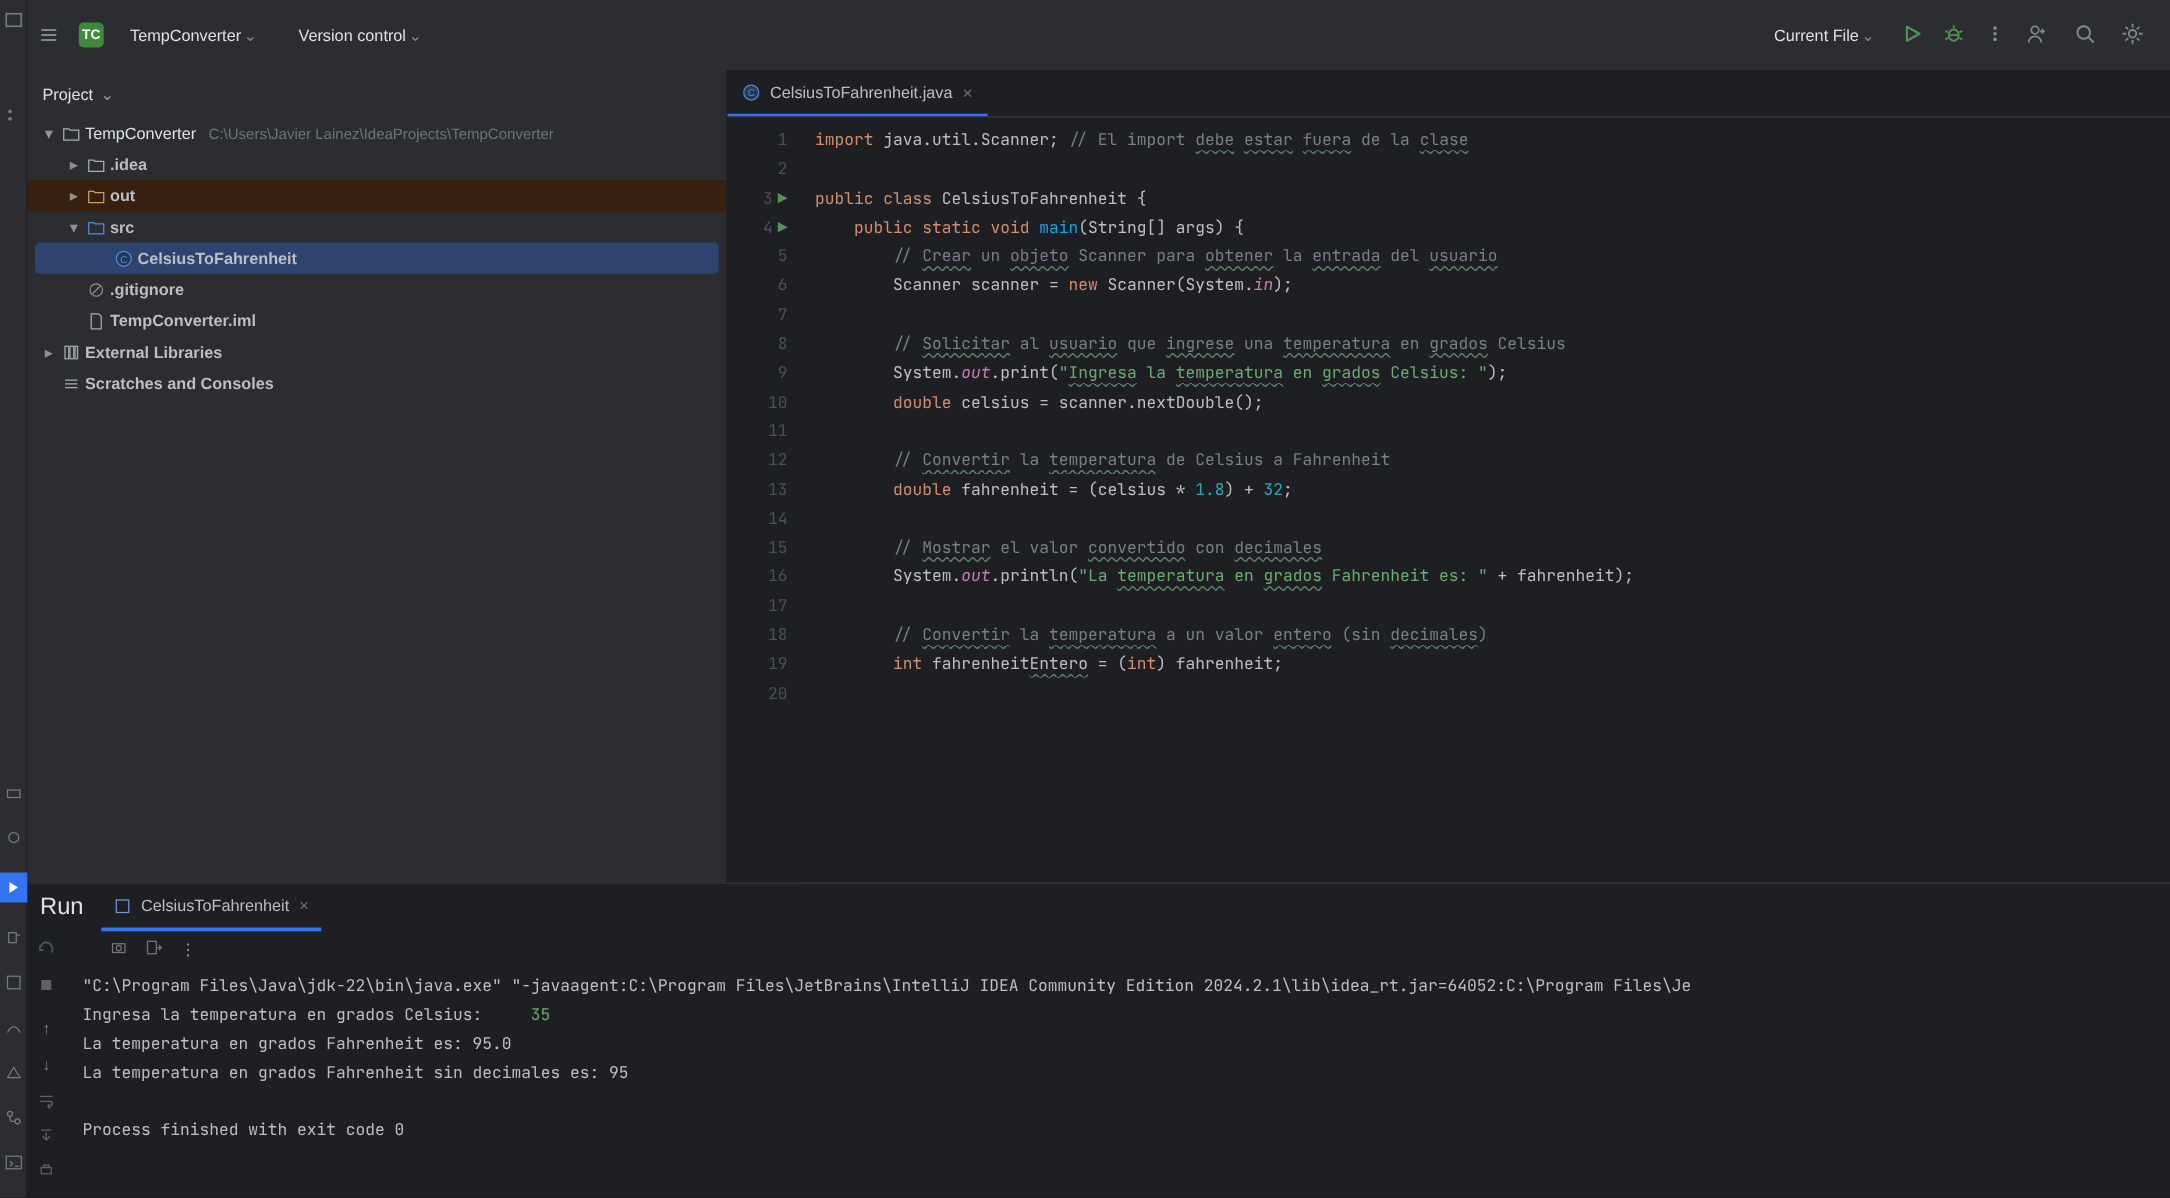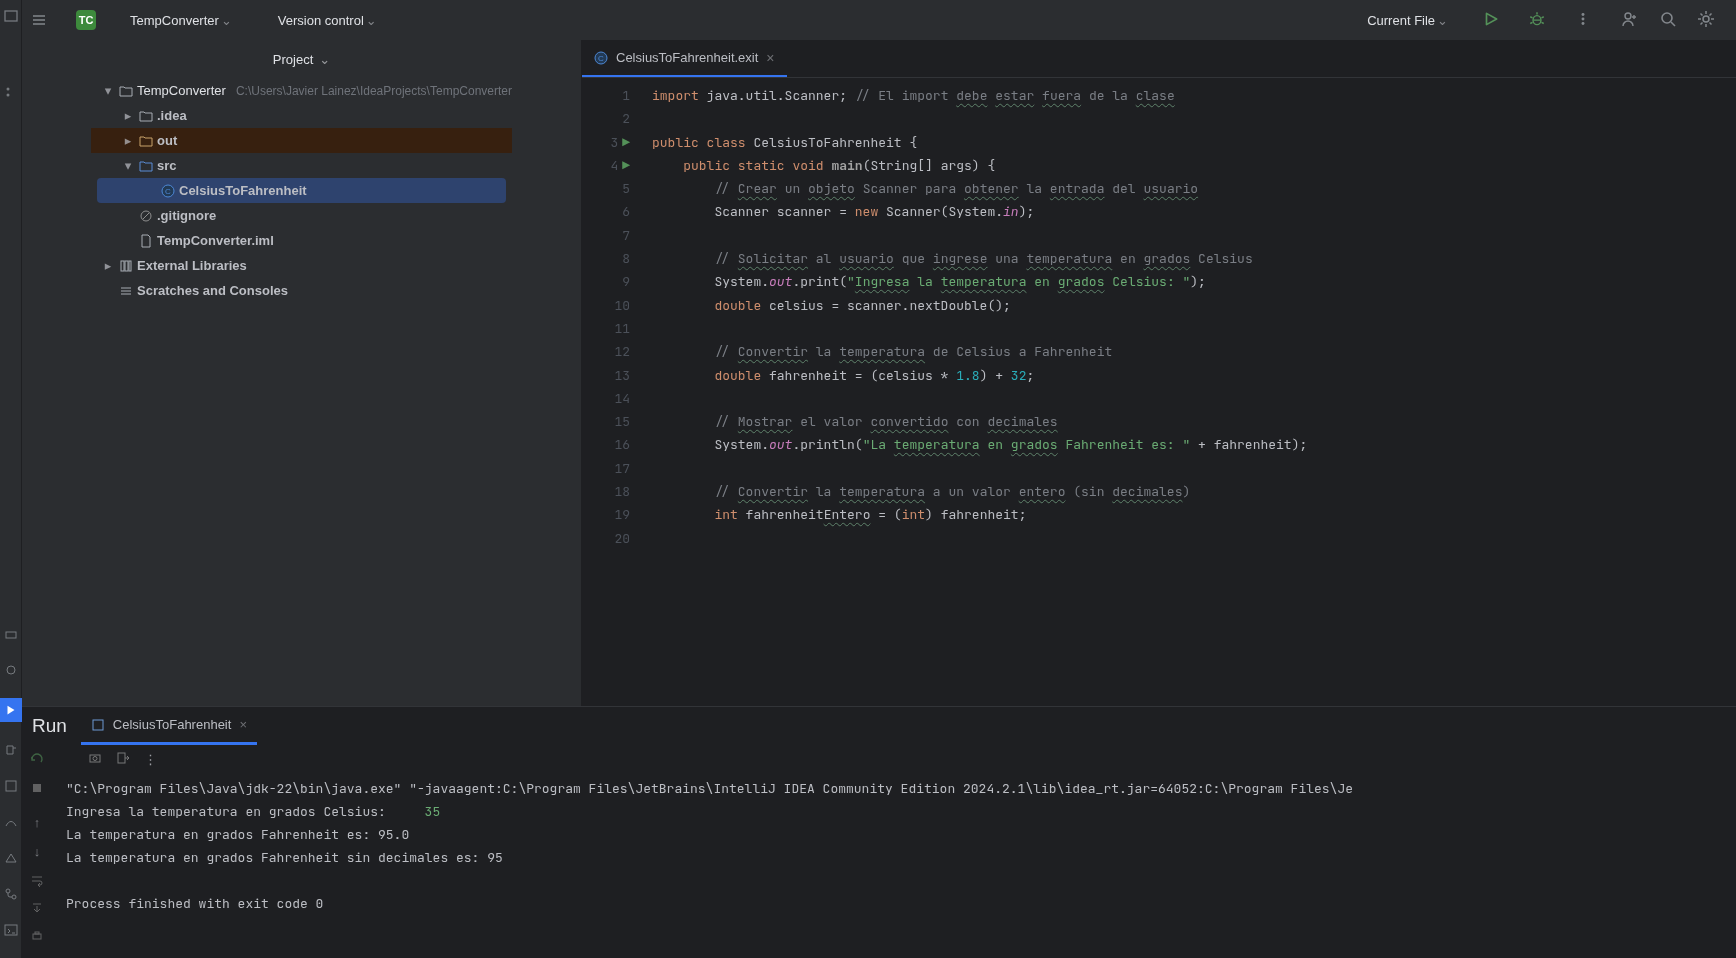--- a/index.html
+++ b/index.html
@@ -31,26 +31,26 @@
 .left-rail .rail-sep { flex:1; }
 .left-rail .rail-btm { margin-bottom: 20px; }
 .left-rail .rail-icon.active {
   background:#3574f0;
   width:22px;height:24px;
   border-radius:0;
   opacity:1;
 }
 .main-col { flex:1; display:flex; flex-direction:column; }
 .titlebar {
-  height: 40px;
+  height: 56px;
   background: #2b2d30;
   display:flex;
   align-items:center;
   padding: 0 8px;
-  gap: 28px;
+  gap: 15px;
 }
 .menu-icon { width:18px;height:18px;opacity:.7;display:flex;align-items:center;justify-content:center;}
 .proj-badge {
   width:20px;height:20px;
   background:#3d8a3c;
   border-radius:4px;
   color:#fff;
   font-size:11px;
   display:flex;align-items:center;justify-content:center;
   font-weight:600;
@@ -67,21 +67,20 @@
   flex:1;
   display:flex;
   min-height:0;
 }
 .project-panel {
   width: 560px;
   background: #2b2d30;
   display:flex;
   flex-direction:column;
   border-right:1px solid #1e1f22;
-  align-items:center;
 }
 .project-header {
   height:38px;
   display:flex;align-items:center;
   padding:0 12px;
   gap:6px;
   font-size:13px;
   color:#dfe1e5;
   font-weight:500;
 }
@@ -153,21 +152,21 @@
   line-height:23.3px;
   white-space:pre;
   overflow:auto;
   color:#bcbec4;
 }
 .k-key { color:#cf8e6d; }
 .k-str { color:#6aab73; }
 .k-num { color:#2aacb8; }
 .k-com { color:#7a7e85; }
 .k-field { color:#c77dbb; font-style:italic;}
-.k-method { color:#a3a3a3;font-weight:bold; }
+.k-method { color:#0ea5e9; }
 .u-typo { text-decoration: underline wavy #5f826b; text-decoration-thickness:1px; text-underline-offset:3px;}
 .run-panel {
   height: 252px;
   border-top:1px solid #323438;
   background:#1e1f22;
   display:flex;
   flex-direction:column;
 }
 .run-tabs {
   height:38px;
@@ -440,21 +439,21 @@
 
     <div class="editor-area">
       <div class="editor-tabs">
         <div class="etab">
           <span class="tree-icon">
               <svg width="14" height="14" viewBox="0 0 14 14">
                 <circle cx="7" cy="7" r="6" fill="#223a55" stroke="#4d88d6"></circle>
                 <text x="7" y="10" text-anchor="middle" font-size="8" fill="#4d88d6">C</text>
               </svg>
             </span>
-          <span>CelsiusToFahrenheit.exit</span>
+          <span>CelsiusToFahrenheit.java</span>
           <span class="close">×</span>
         </div>
       </div>
       <div class="code-wrap">
         <div class="gutter">
           <div class="ln">1</div>
           <div class="ln">2</div>
           <div class="ln">
               <span>3</span>
               <span class="runmark">▶</span>

